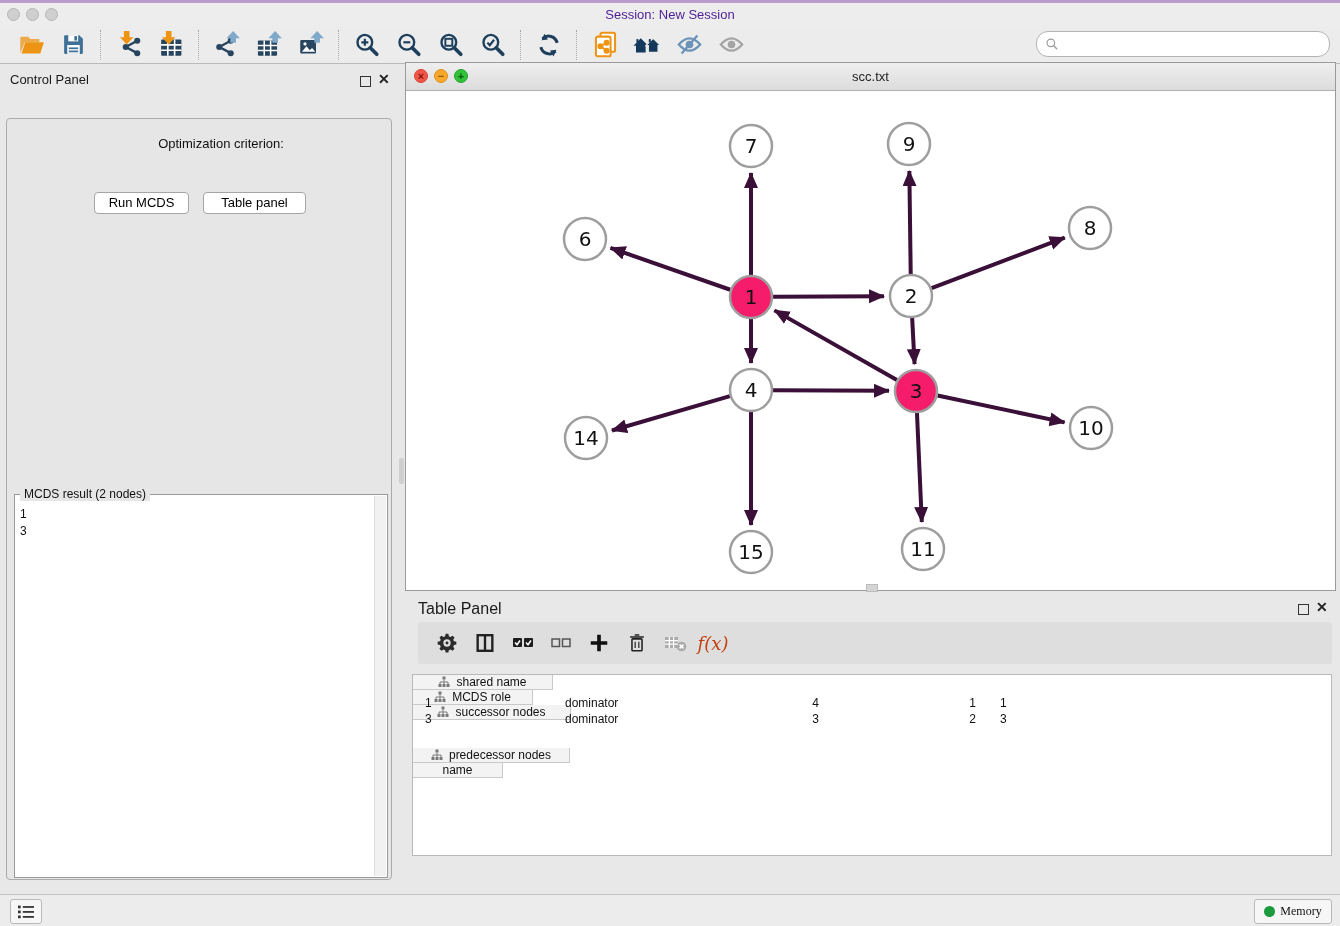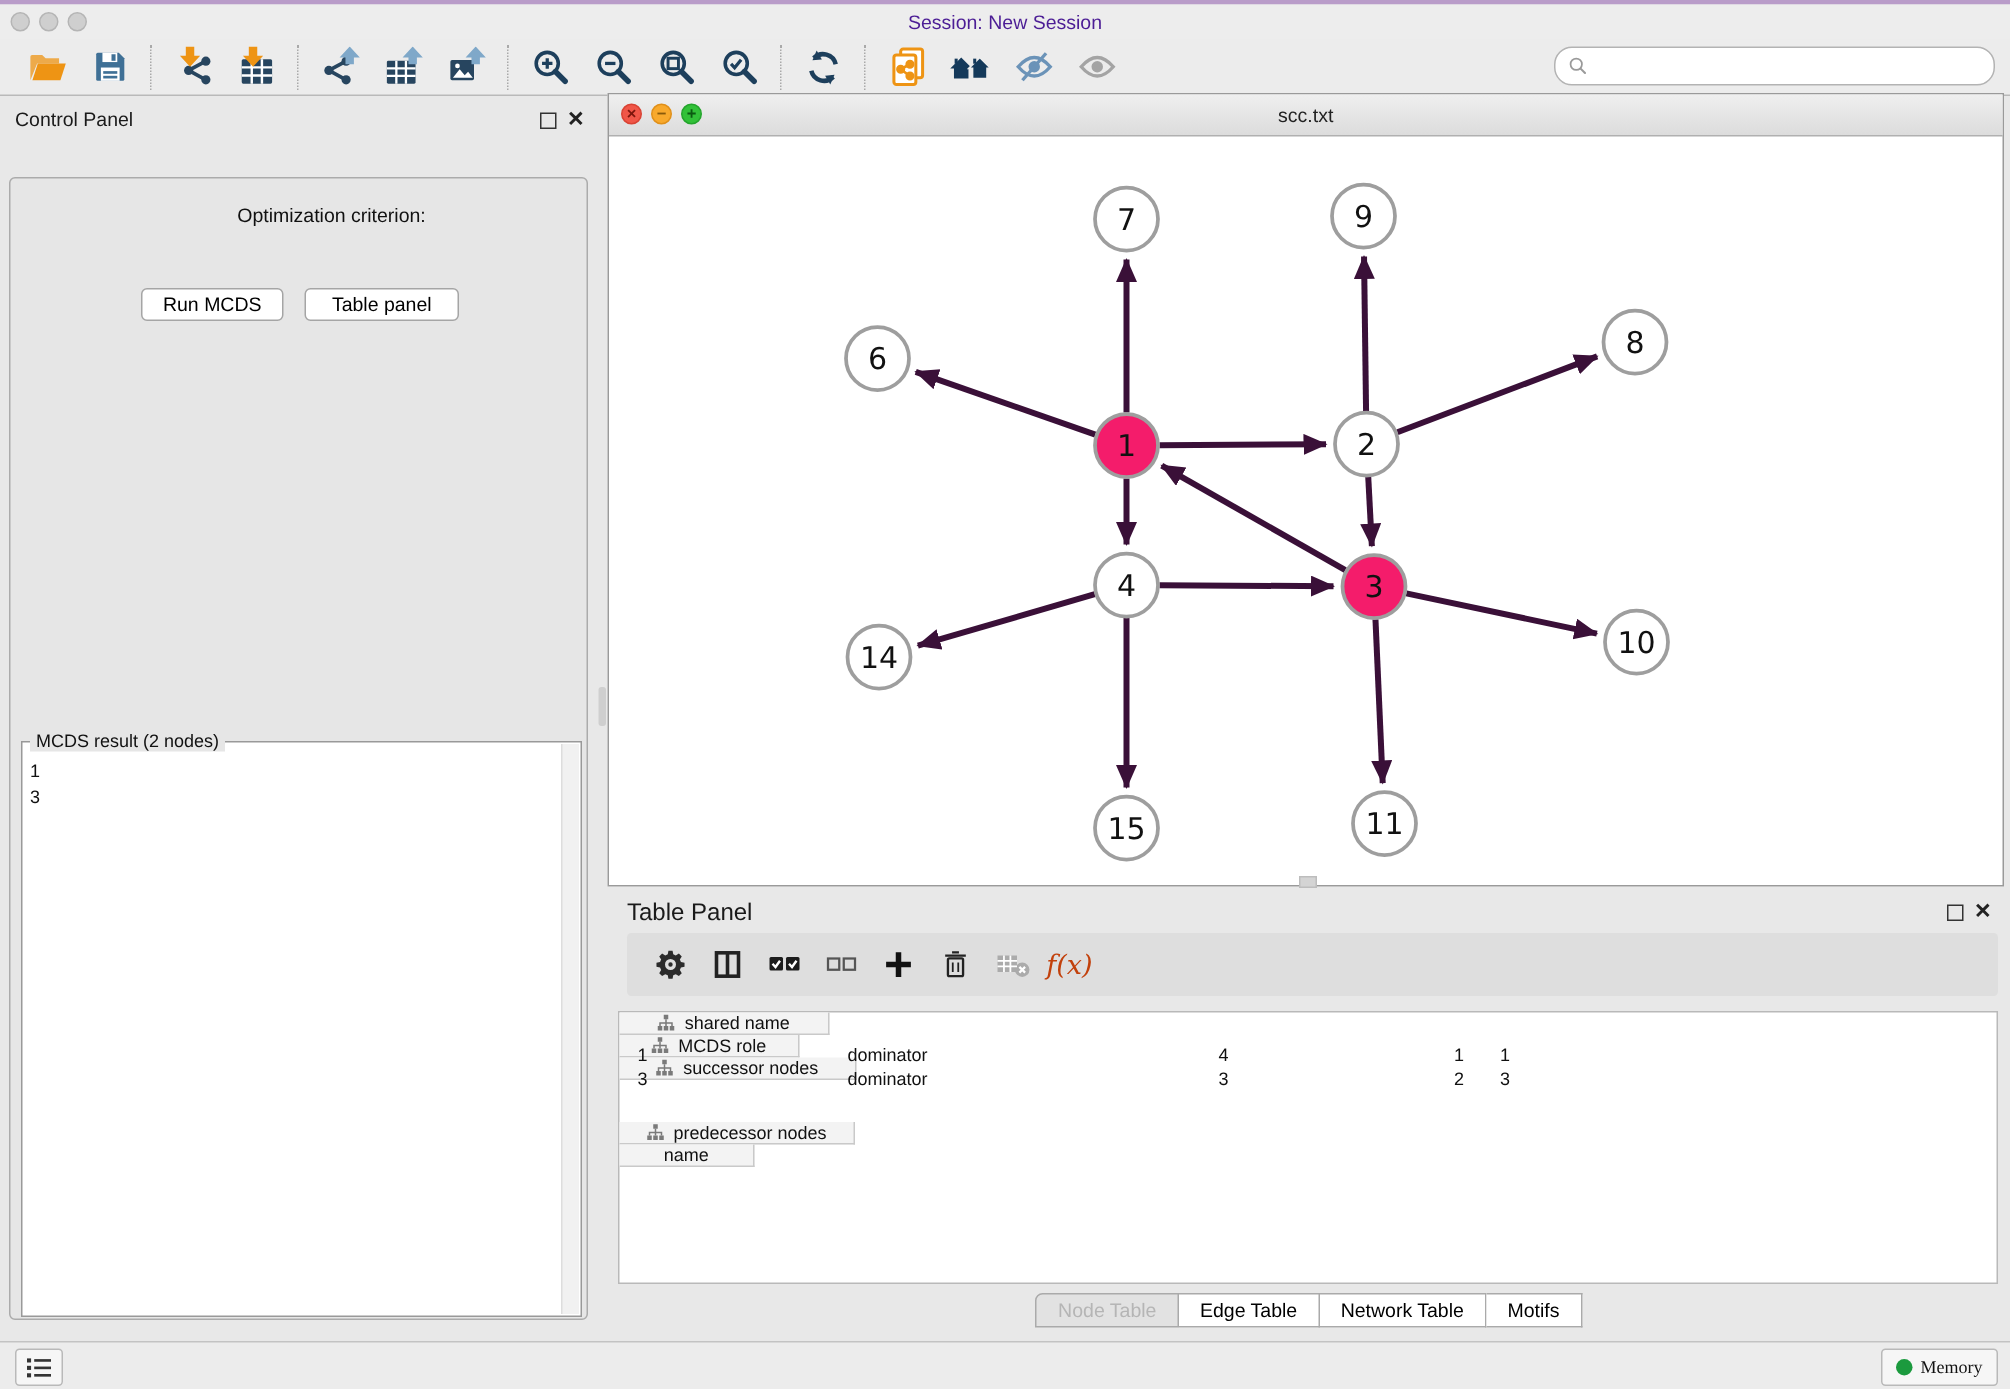--- a/index.html
+++ b/index.html
@@ -501,26 +501,20 @@
         <div class="td" style="width: 90px; text-align: left;">1</div>
       </div>
       <div class="td-row">
         <div class="td" style="width: 140px; text-align: left;">3</div>
         <div class="td" style="width: 120px; text-align: left;">dominator</div>
         <div class="td" style="width: 158px; text-align: right;">3</div>
         <div class="td" style="width: 157px; text-align: right;">2</div>
         <div class="td" style="width: 90px; text-align: left;">3</div>
       </div>
     </div>
-  <div id="tp-tabs" class="abs">
-      <span class="tab active" style="border-radius: 5px 0px 0px; border-bottom: 1px solid rgb(170, 170, 170);">Node Table</span>
-      <span class="tab">Edge Table</span>
-      <span class="tab">Network Table</span>
-      <span class="tab">Motifs</span>
-    </div>
 </div>
 
 <div id="statusbar" class="abs">
   <div id="list-btn" class="abs">
     <svg width="20" height="16" viewBox="0 0 24 20">
       <g fill="#333">
           <rect x="2" y="2" width="3.4" height="3.4"></rect>
           <rect x="8" y="2.6" width="14" height="2.2"></rect>
           <rect x="2" y="8.2" width="3.4" height="3.4"></rect>
           <rect x="8" y="8.8" width="14" height="2.2"></rect>

